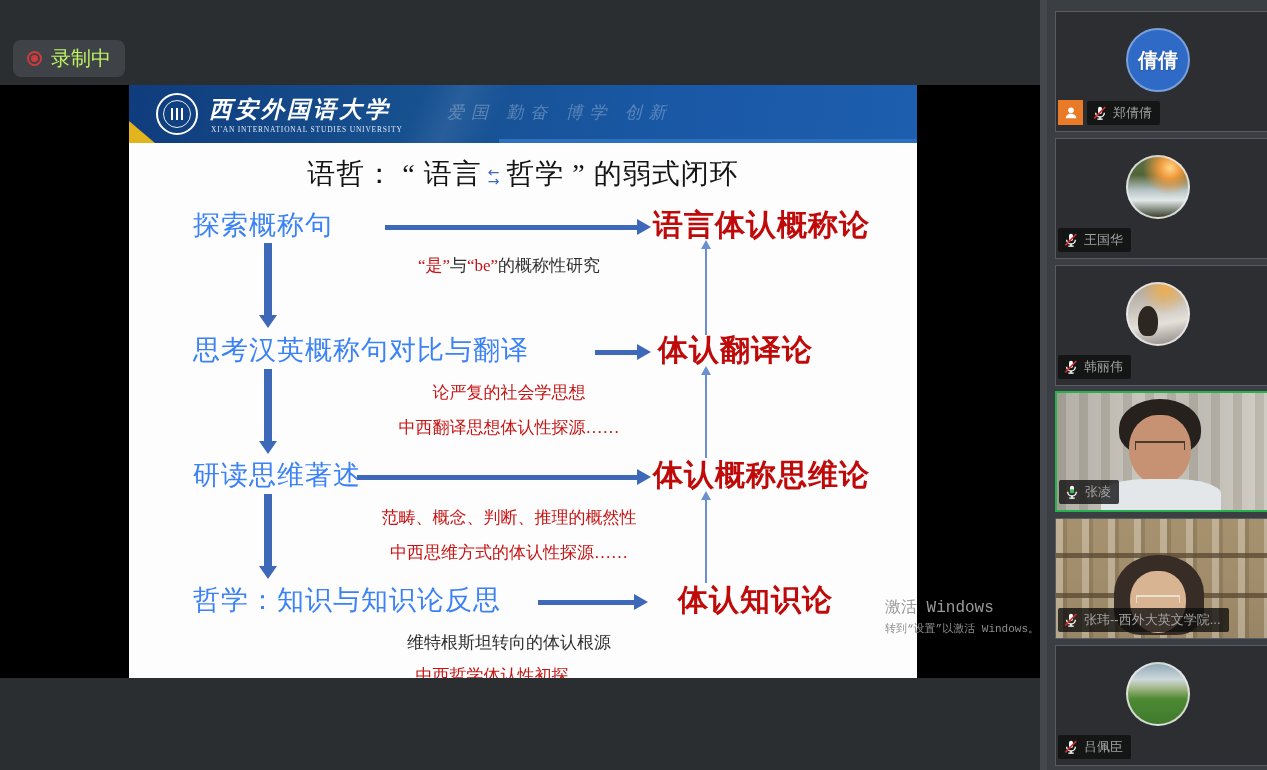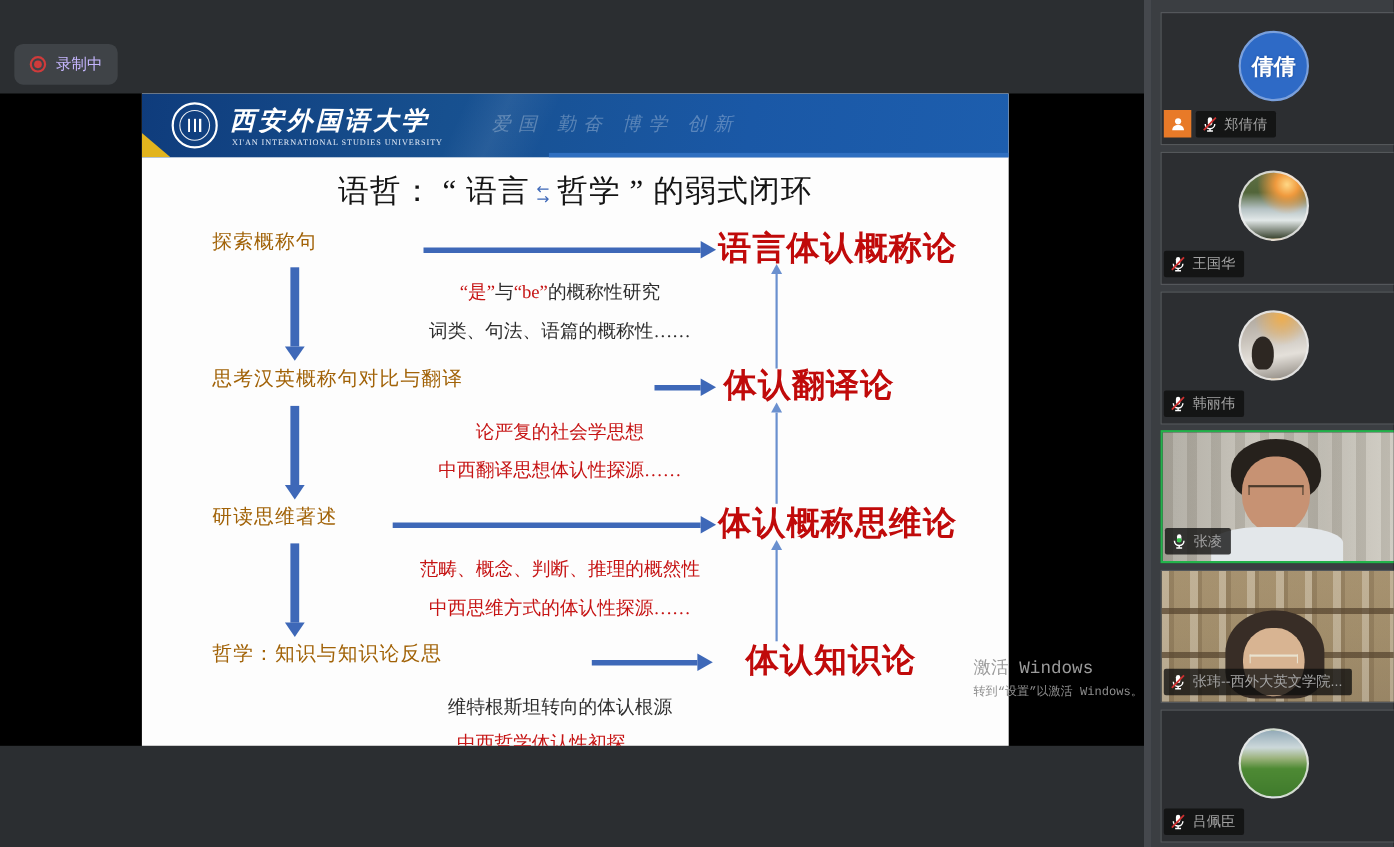--- a/index.html
+++ b/index.html
@@ -5,21 +5,21 @@
   * { margin:0; padding:0; box-sizing:border-box; }
   html,body { width:1267px; height:770px; overflow:hidden; }
   body { position:relative; background:#2b2e31; font-family:"Liberation Sans", sans-serif; }
 
   
   .rec-badge { position:absolute; left:13px; top:40px; height:37px; padding:0 14px;
     background:#3f4347; border-radius:8px; display:flex; align-items:center; gap:9px; }
   .rec-dot { width:15px; height:15px; border-radius:50%; border:2.5px solid #cf3b3b;
     display:flex; align-items:center; justify-content:center; }
   .rec-dot::after { content:""; width:7px; height:7px; border-radius:50%; background:#cf3b3b; }
-  .rec-text { color:#c4b5fd; font-size:14px; }
+  .rec-text { color:#bef264; font-size:20px; }
 
   
   .stage { position:absolute; left:0; top:85px; width:1040px; height:593px; background:#000; }
 
   
   .slide { position:absolute; left:129px; top:85px; width:788px; height:593px;
     background:#fdfdfd; overflow:hidden; font-family:"Liberation Serif", serif; }
 
   .banner { position:absolute; left:0; top:0; width:100%; height:58px;
     background:linear-gradient(100deg,#0f3c7c 0%, #17508f 35%, #1a58a6 70%, #1d5eae 100%); }
@@ -39,21 +39,21 @@
   .uni-en { position:absolute; left:82px; top:40px; color:#dfe8f5; font-size:7.5px;
     letter-spacing:0.8px; white-space:nowrap; }
   .uni-motto { position:absolute; left:318px; top:16px; color:rgba(255,255,255,0.28);
     font-size:17px; font-style:italic; letter-spacing:7px; white-space:nowrap; }
 
   .slide-title { position:absolute; left:0; top:70px; width:100%; text-align:center;
     font-size:28px; color:#141414; letter-spacing:1px; }
   .bi-arrows { display:inline-flex; flex-direction:column; vertical-align:middle;
     color:#3e68b8; font-size:14px; line-height:9px; margin:0 -2px; font-family:"DejaVu Sans", sans-serif; }
 
-  .flow-label { position:absolute; font-size:18px; color:#a16207; letter-spacing:1px; white-space:nowrap; }
+  .flow-label { position:absolute; font-size:27px; color:#3b82f6; letter-spacing:1px; white-space:nowrap; }
   .flow-result { position:absolute; font-size:30px; font-weight:bold; color:#c00a0a;
     letter-spacing:1px; white-space:nowrap; }
   .flow-note { position:absolute; left:140px; width:480px; text-align:center; font-size:17px; white-space:nowrap; }
   .c-red { color:#c61414; }
   .c-dark { color:#2e2e2e; }
 
   .harrow { position:absolute; height:5px; background:#3e68b8; }
   .harrow::after { content:""; position:absolute; right:-14px; top:-6px; border-left:14px solid #3e68b8;
     border-top:8.5px solid transparent; border-bottom:8.5px solid transparent; }
   .varrow { position:absolute; width:8px; background:#3e68b8; }
@@ -153,21 +153,20 @@
     <span>”</span>
     <span>的弱式闭环</span>
   </div>
 
   <div class="flow-label" style="left:64px; top:122px;">探索概称句</div>
   <div class="harrow" style="left:256px; top:140px; width:252px;"></div>
   <div class="flow-result" style="left:524px; top:120px;">语言体认概称论</div>
   <div class="flow-note" style="top:169px;">
     <span class="c-red">“是”</span><span class="c-dark">与</span><span class="c-red">“be”</span><span class="c-dark">的概称性研究</span>
   </div>
-  <div class="flow-note c-dark" style="top:204px;">词类、句法、语篇的概称性……</div>
   <div class="varrow" style="left:135px; top:158px; height:72px;"></div>
   <div class="uarrow" style="left:576px; top:164px; height:86px;"></div>
 
   <div class="flow-label" style="left:64px; top:247px;">思考汉英概称句对比与翻译</div>
   <div class="harrow" style="left:466px; top:265px; width:42px;"></div>
   <div class="flow-result" style="left:529px; top:245px;">体认翻译论</div>
   <div class="flow-note c-red" style="top:296px;">论严复的社会学思想</div>
   <div class="flow-note c-red" style="top:331px;">中西翻译思想体认性探源……</div>
   <div class="varrow" style="left:135px; top:284px; height:72px;"></div>
   <div class="uarrow" style="left:576px; top:290px; height:83px;"></div>

